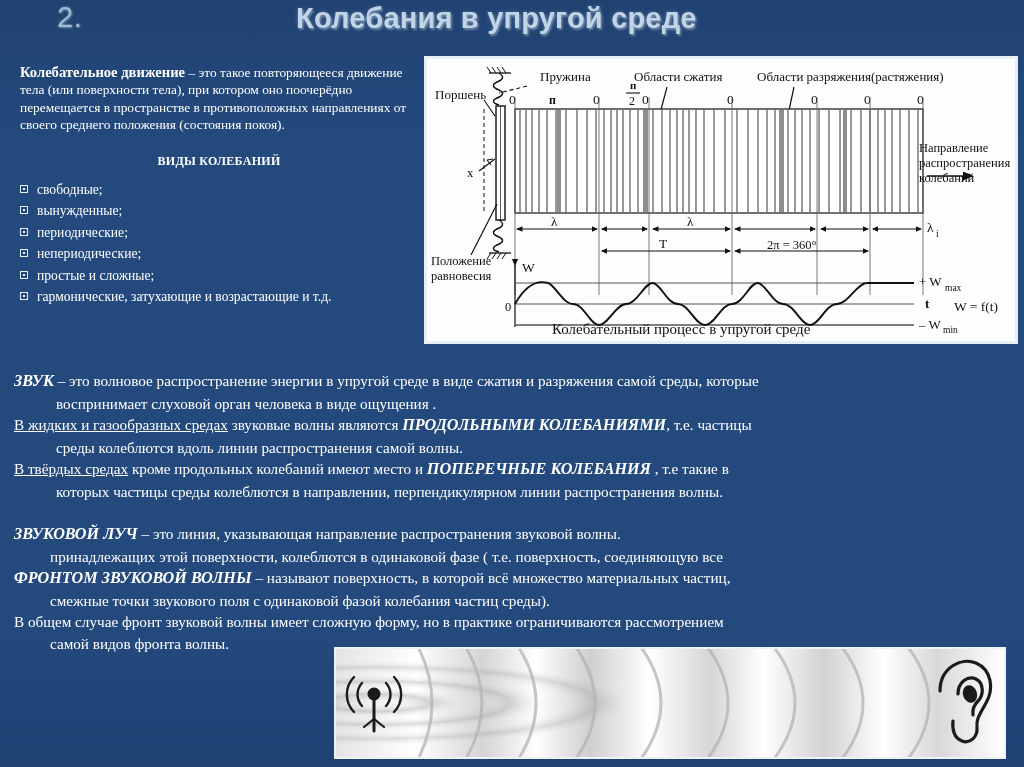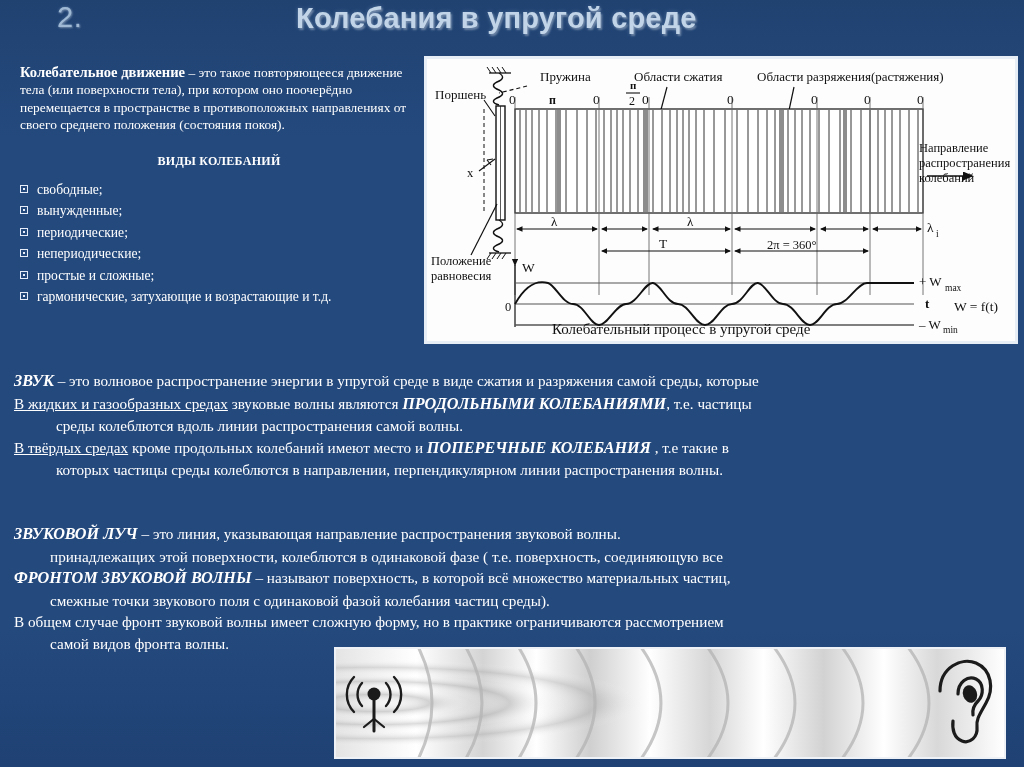--- a/index.html
+++ b/index.html
@@ -377,20 +377,21 @@
       </g>
 
       <text x="125" y="275" font-size="15" fill="#111">Колебательный процесс в упругой среде</text>
     </svg>
   </div>
 
   <div class="body-block blk1">
     <div class="p-line">
       <span class="ital-bold-lg">ЗВУК</span><span> – это волновое распространение энергии в упругой среде в виде сжатия и разряжения самой среды, которые</span>
     </div>
+    <div class="p-line indent">воспринимает слуховой орган человека в виде ощущения .</div>
 
     <div class="p-line">
       <span class="und">В жидких и газообразных средах</span><span> звуковые волны являются </span><span class="ital-bold-lg">ПРОДОЛЬНЫМИ КОЛЕБАНИЯМИ</span><span>, т.е. частицы</span>
     </div>
     <div class="p-line indent">среды колеблются вдоль линии распространения самой волны.</div>
 
     <div class="p-line">
       <span class="und">В твёрдых средах</span><span> кроме продольных  колебаний  имеют  место  и </span><span class="ital-bold-lg">ПОПЕРЕЧНЫЕ   КОЛЕБАНИЯ</span><span> , т.е такие в</span>
     </div>
     <div class="p-line indent">которых частицы среды колеблются в направлении,  перпендикулярном линии  распространения  волны.</div>

